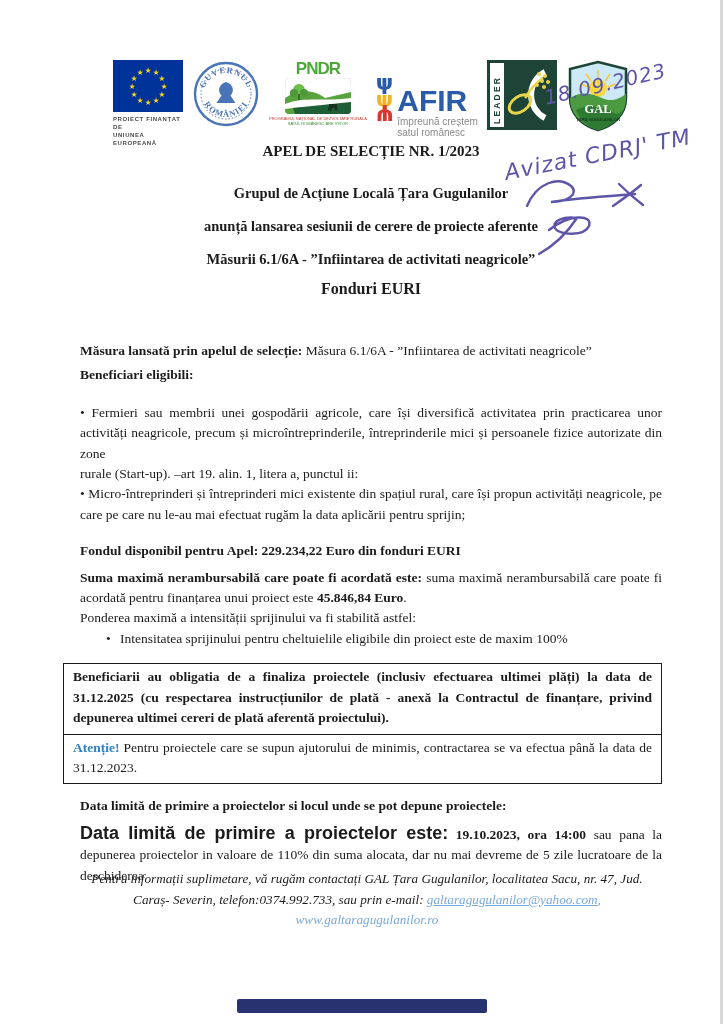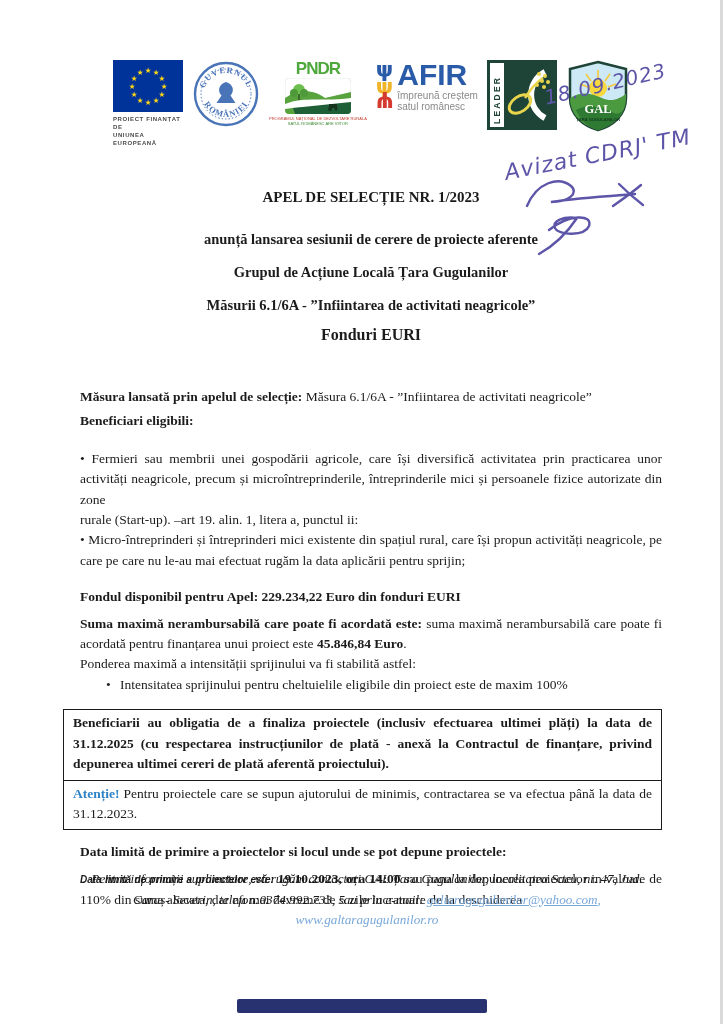--- a/index.html
+++ b/index.html
@@ -13,46 +13,46 @@
   .eu-caption{font-family:"Liberation Sans",sans-serif;font-size:6px;font-weight:700;
               letter-spacing:.6px;color:#4a4a4a;text-align:left;line-height:8px;margin-top:3px;width:70px;}
   .pndr-title{font-family:"Liberation Sans",sans-serif;font-weight:800;font-size:17px;
               color:#4ea83c;letter-spacing:-1px;line-height:18px;}
   .pndr-cap1{font-size:4px;color:#c23a2e;font-family:"Liberation Sans",sans-serif;margin-top:2px;white-space:nowrap;}
   .pndr-cap2{font-size:4px;color:#3b8a33;font-family:"Liberation Sans",sans-serif;white-space:nowrap;}
   .afir{display:flex;align-items:center;gap:4px;}
   .afir-forks{display:flex;flex-direction:column;align-items:center;line-height:17px;
               font-family:"DejaVu Sans",sans-serif;font-weight:700;font-size:22px;}
   .afir-text .afir-title{font-family:"Liberation Sans",sans-serif;font-weight:800;font-size:30px;
-              color:#2a5ba8;line-height:30px;}
+              color:#2a5ba8;line-height:30px;margin-top:26px;}
   .afir-tag{font-family:"Liberation Sans",sans-serif;font-size:10px;color:#8a8a8a;line-height:11px;}
 
   
   .hw{position:absolute;color:#5d55a8;font-family:"DejaVu Sans",sans-serif;font-style:italic;}
   .hw-date{left:543px;top:72px;font-size:20px;transform:rotate(-13deg);letter-spacing:1px;}
   .hw-note{left:503px;top:142px;font-size:22px;transform:rotate(-11deg);white-space:nowrap;letter-spacing:1px;}
   .hw-sign{position:absolute;left:515px;top:168px;}
 
   
-  .content{position:absolute;left:80px;top:141px;width:582px;font-size:13.5px;line-height:20.4px;margin-top:46px;}
+  .content{position:absolute;left:80px;top:141px;width:582px;font-size:13.5px;line-height:20.4px;}
   .b{font-weight:700;}
   .doc-title{font-size:15px;font-weight:700;text-align:center;margin:0 0 19px 0;}
   .hl{font-size:14.5px;font-weight:700;text-align:center;margin:0 0 7px 0;line-height:26px;}
   .hl4{font-size:16px;font-weight:700;text-align:center;margin:2px 0 41px 0;}
   p{margin:0;}
   .field{margin-bottom:3.6px;}
   .just{text-align:justify;}
   .gap16{height:16px;} .gap14{height:14px;} .gap12{height:12px;} .gap6{height:6px;}
   .intensity{padding-left:26px;}
   .intensity .dot{display:inline-block;width:14px;}
   .notice-box{border:1.6px solid #1b1b1b;margin-left:-17px;margin-top:14px;}
   .notice-box .cell{padding:3px 9px 5px 9px;}
   .notice-box .cell1{border-bottom:1.4px solid #1b1b1b;}
   .attn{color:#2e82c6;font-weight:700;}
-  .dl-label{font-family:"Liberation Sans",sans-serif;font-weight:700;font-size:10px;font-style:italic;}
+  .dl-label{font-family:"Liberation Sans",sans-serif;font-weight:700;font-size:18px;}
 
   
   .footer{position:absolute;left:72px;top:869px;width:590px;text-align:center;font-style:italic;
           font-size:13.2px;line-height:20.5px;}
   .link{color:#79a8d9;}
   .link.u{text-decoration:underline;}
 
   .bottom-bar{position:absolute;left:237px;top:999px;width:250px;height:14px;
               background:#283271;border-radius:2px;}
 </style>
@@ -181,22 +181,22 @@
     <g fill="none" stroke="#5d55a8" stroke-width="2.4" stroke-linecap="round">
       <path d="M12 38 C22 14 44 8 56 18 C64 25 54 34 36 34 C62 30 94 28 120 26"></path>
       <path d="M104 16 C112 24 120 31 128 37"></path>
       <path d="M126 17 C118 24 108 31 98 38"></path>
       <path d="M34 62 C54 46 78 46 74 58 C70 68 44 68 40 60 C37 53 48 48 62 50 C54 62 42 76 24 86"></path>
     </g>
   </svg>
 
   <div class="content">
     <h1 class="doc-title">APEL DE SELECȚIE NR. 1/2023</h1>
+    <p class="hl">Grupul de Acțiune Locală Țara Gugulanilor</p>
     <p class="hl">anunță lansarea sesiunii de cerere de proiecte aferente</p>
-    <p class="hl">Grupul de Acțiune Locală Țara Gugulanilor</p>
     <p class="hl">Măsurii 6.1/6A - ”Infiintarea de activitati neagricole”</p>
     <p class="hl4">Fonduri EURI</p>
 
     <p class="field"><span class="b">Măsura lansată prin apelul de selecție:</span><span> Măsura 6.1/6A - ”Infiintarea de activitati neagricole”</span></p>
     <p class="field b">Beneficiari eligibili:</p>
 
     <div class="gap14"></div>
     <p class="just">• Fermieri sau membrii unei gospodării agricole, care își diversifică activitatea prin practicarea unor activități neagricole, precum și microîntreprinderile, întreprinderile mici și persoanele fizice autorizate din zone</p>
     <p>rurale (Start-up). –art 19. alin. 1, litera a, punctul ii:</p>
     <p class="just">• Micro-întreprinderi și întreprinderi mici existente din spațiul rural, care își propun activități neagricole, pe care pe care nu le-au mai efectuat rugăm la data aplicării pentru sprijin;</p>

